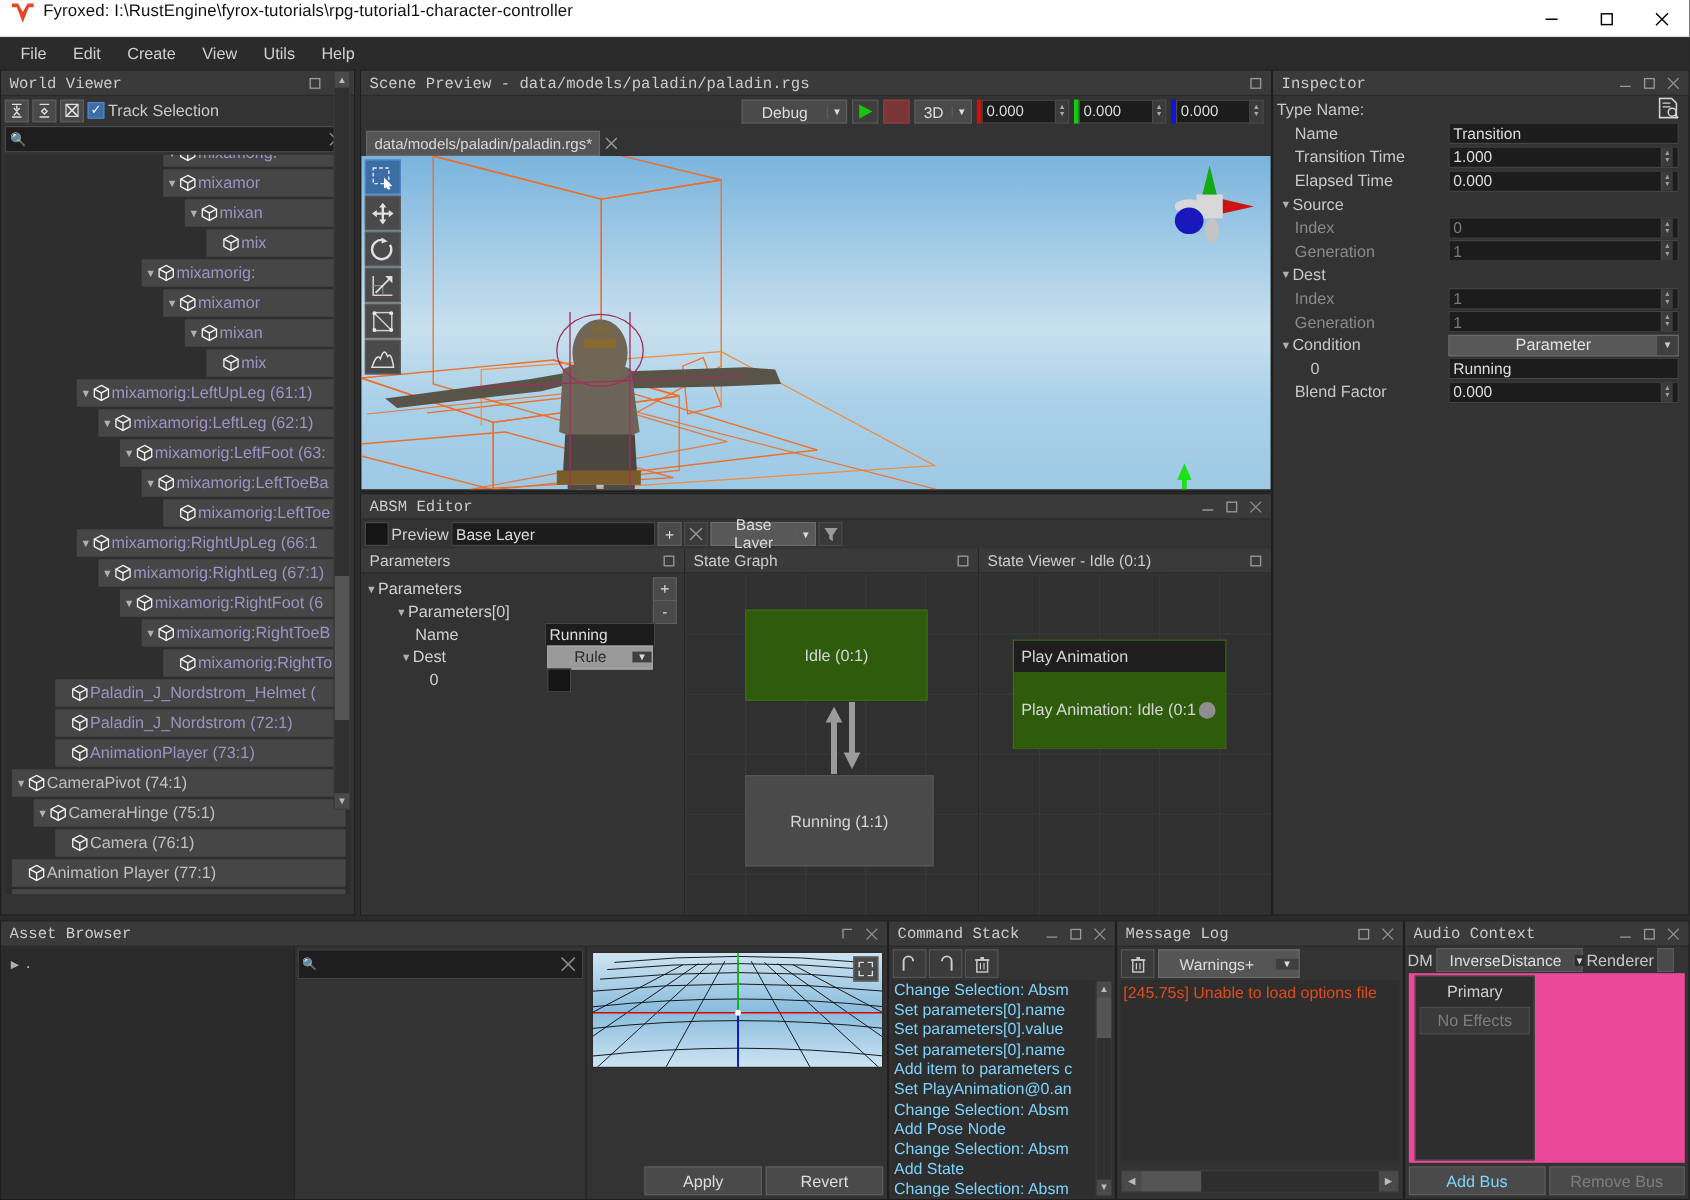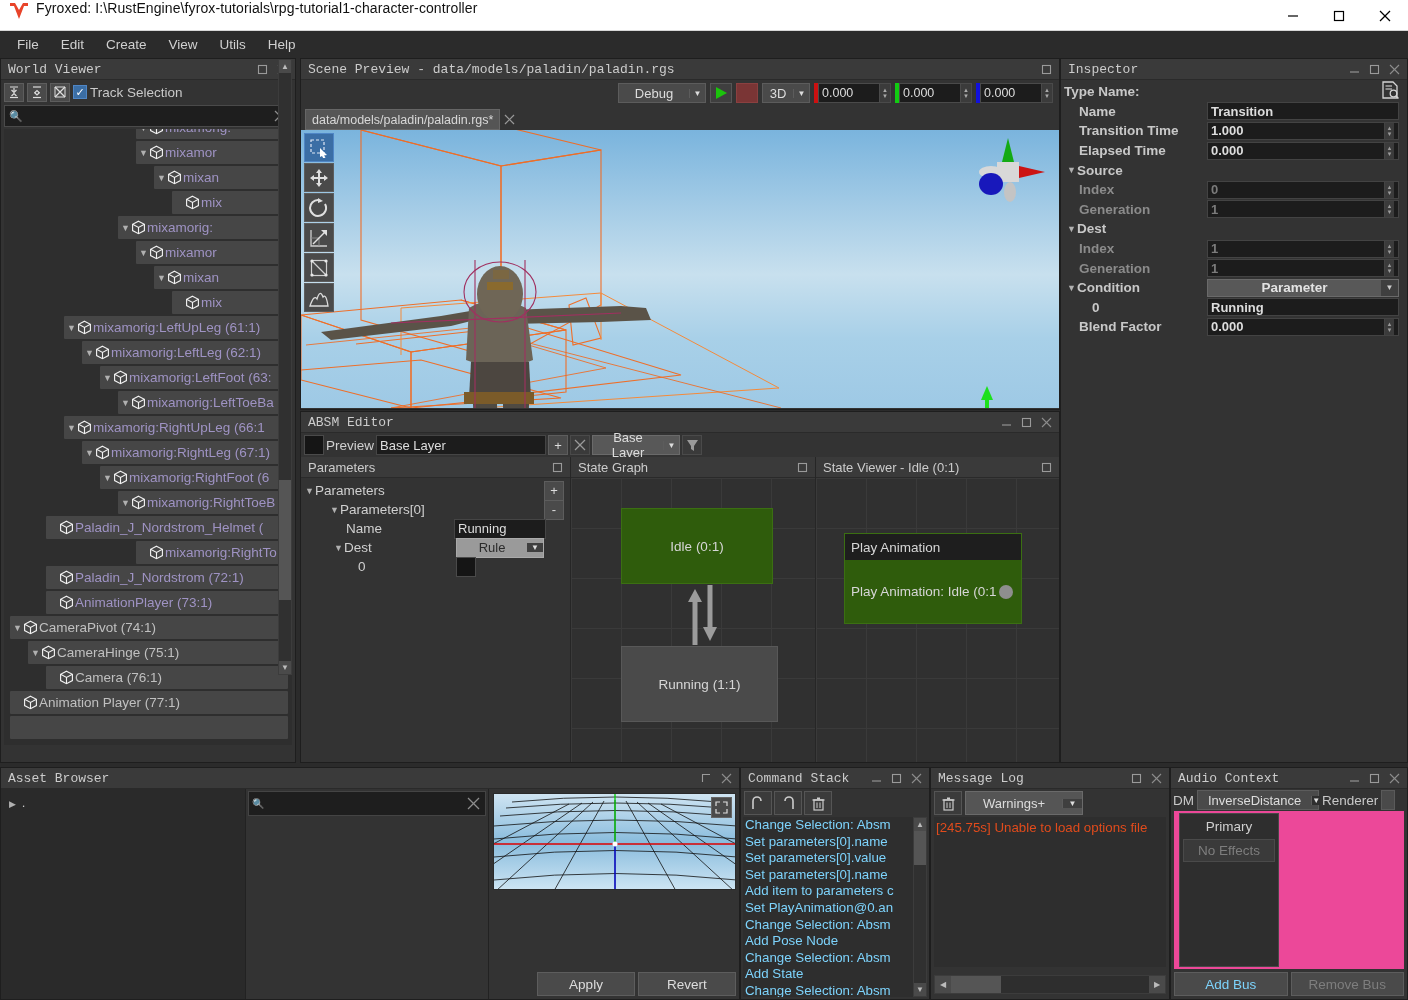--- a/index.html
+++ b/index.html
@@ -147,21 +147,21 @@
   .ac-body { position:relative; height:158px; background:#ec4899; margin:0 3px;}
   .ac-buslist { position:absolute; left:5px; top:2px; width:100px; bottom:2px; background:#2e2e2e; border:1px solid #484848;}
   .ac-bushdr { height:25px; display:flex; align-items:center; justify-content:center; color:#cfcfcf; font-size:13.5px;}
   .ac-eff { margin:0 3px; height:23px; border:1px solid #4a4a4a; background:#3a3a3a; display:flex;align-items:center;justify-content:center;color:#7e7e7e;font-size:13.5px;}
   .ac-btns { position:absolute; left:3px; right:3px; bottom:3px; display:flex; gap:3px;}
   .acbtn { flex:1;height:24px;background:#4a4a4a;border:1px solid #5d5d5d;display:flex;align-items:center;justify-content:center;color:#7dd3fc;font-size:13.5px;}
   .acbtn.dis { color:#7e7e7e; }
 
   
   #inspector { left:1060px; top:58px; width:348px; height:705px; }
-  .insp-body { padding:2px 3px 0 3px; position:relative;font-weight:bold; }
+  .insp-body { padding:2px 3px 0 3px; position:relative; }
   .irow { height:19.6px; display:flex; align-items:center; font-size:13.5px; }
   .ilabel { color:#c8c8c8; white-space:nowrap; }
   .ilabel.dim { color:#8b8b8b; }
   .ifield { position:absolute; right:5px; width:192px; height:18px; background:#1c1c1c; border:1px solid #434343; display:flex; align-items:center; color:#ddd; font-size:13px; padding-left:3px;}
   .ifield.dim { color:#7b7b7b; }
   .ispin { position:absolute; right:4px; top:0; width:10px; height:16px; background:#3b3b3b; border-left:1px solid #434343; display:flex;flex-direction:column;align-items:center;justify-content:center;color:#9a9a9a;font-size:6px;line-height:6px;}
   .idrop { position:absolute; right:5px; width:192px; height:18px; background:#585858; border:1px solid #6a6a6a; display:flex; align-items:center;}
   .idrop .t { flex:1; text-align:center; color:#e2e2e2; font-size:13.5px;}
   .idrop .d { width:17px; height:16px; background:#3f3f3f; display:flex;align-items:center;justify-content:center;color:#ccc;font-size:8px;}
 </style>
@@ -385,20 +385,31 @@
           <div class="inner" style="padding-left: 116px;">
             <span class="arw">▼</span>
             <svg class="cube" viewBox="0 0 16 16">
               <path d="M8 1.3 L14.3 4.6 L14.3 11.3 L8 14.6 L1.7 11.3 L1.7 4.6 Z" fill="none" stroke="#f2f2f2" stroke-width="1.2"></path>
               <path d="M1.7 4.6 L8 7.9 L14.3 4.6 M8 7.9 L8 14.6" fill="none" stroke="#f2f2f2" stroke-width="1.2"></path>
             </svg>
             <span class="tname purp">mixamorig:LeftToeBa</span>
           </div>
         </div>
         <div class="tree-row">
+          <div class="hl" style="left: 132px; right: 4px;"></div>
+          <div class="inner" style="padding-left: 134px;">
+            <span class="arw"></span>
+            <svg class="cube" viewBox="0 0 16 16">
+              <path d="M8 1.3 L14.3 4.6 L14.3 11.3 L8 14.6 L1.7 11.3 L1.7 4.6 Z" fill="none" stroke="#f2f2f2" stroke-width="1.2"></path>
+              <path d="M1.7 4.6 L8 7.9 L14.3 4.6 M8 7.9 L8 14.6" fill="none" stroke="#f2f2f2" stroke-width="1.2"></path>
+            </svg>
+            <span class="tname purp">mixamorig:LeftToe</span>
+          </div>
+        </div>
+        <div class="tree-row">
           <div class="hl" style="left: 60px; right: 4px;"></div>
           <div class="inner" style="padding-left: 62px;">
             <span class="arw">▼</span>
             <svg class="cube" viewBox="0 0 16 16">
               <path d="M8 1.3 L14.3 4.6 L14.3 11.3 L8 14.6 L1.7 11.3 L1.7 4.6 Z" fill="none" stroke="#f2f2f2" stroke-width="1.2"></path>
               <path d="M1.7 4.6 L8 7.9 L14.3 4.6 M8 7.9 L8 14.6" fill="none" stroke="#f2f2f2" stroke-width="1.2"></path>
             </svg>
             <span class="tname purp">mixamorig:RightUpLeg (66:1</span>
           </div>
         </div>
@@ -426,42 +437,42 @@
         </div>
         <div class="tree-row">
           <div class="hl" style="left: 114px; right: 4px;"></div>
           <div class="inner" style="padding-left: 116px;">
             <span class="arw">▼</span>
             <svg class="cube" viewBox="0 0 16 16">
               <path d="M8 1.3 L14.3 4.6 L14.3 11.3 L8 14.6 L1.7 11.3 L1.7 4.6 Z" fill="none" stroke="#f2f2f2" stroke-width="1.2"></path>
               <path d="M1.7 4.6 L8 7.9 L14.3 4.6 M8 7.9 L8 14.6" fill="none" stroke="#f2f2f2" stroke-width="1.2"></path>
             </svg>
             <span class="tname purp">mixamorig:RightToeB</span>
+          </div>
+        </div>
+        <div class="tree-row">
+          <div class="hl" style="left: 132px; right: 4px;"></div>
+          <div class="inner" style="padding-left: 134px;">
+            <span class="arw"></span>
+            <svg class="cube" viewBox="0 0 16 16">
+              <path d="M8 1.3 L14.3 4.6 L14.3 11.3 L8 14.6 L1.7 11.3 L1.7 4.6 Z" fill="none" stroke="#f2f2f2" stroke-width="1.2"></path>
+              <path d="M1.7 4.6 L8 7.9 L14.3 4.6 M8 7.9 L8 14.6" fill="none" stroke="#f2f2f2" stroke-width="1.2"></path>
+            </svg>
+            <span class="tname purp">mixamorig:RightTo</span>
           </div>
         </div>
         <div class="tree-row">
           <div class="hl" style="left: 42px; right: 4px;"></div>
           <div class="inner" style="padding-left: 44px;">
             <span class="arw"></span>
             <svg class="cube" viewBox="0 0 16 16">
               <path d="M8 1.3 L14.3 4.6 L14.3 11.3 L8 14.6 L1.7 11.3 L1.7 4.6 Z" fill="none" stroke="#f2f2f2" stroke-width="1.2"></path>
               <path d="M1.7 4.6 L8 7.9 L14.3 4.6 M8 7.9 L8 14.6" fill="none" stroke="#f2f2f2" stroke-width="1.2"></path>
             </svg>
             <span class="tname purp">Paladin_J_Nordstrom_Helmet (</span>
-          </div>
-        </div>
-        <div class="tree-row">
-          <div class="hl" style="left: 132px; right: 4px;"></div>
-          <div class="inner" style="padding-left: 134px;">
-            <span class="arw"></span>
-            <svg class="cube" viewBox="0 0 16 16">
-              <path d="M8 1.3 L14.3 4.6 L14.3 11.3 L8 14.6 L1.7 11.3 L1.7 4.6 Z" fill="none" stroke="#f2f2f2" stroke-width="1.2"></path>
-              <path d="M1.7 4.6 L8 7.9 L14.3 4.6 M8 7.9 L8 14.6" fill="none" stroke="#f2f2f2" stroke-width="1.2"></path>
-            </svg>
-            <span class="tname purp">mixamorig:RightTo</span>
           </div>
         </div>
         <div class="tree-row">
           <div class="hl" style="left: 42px; right: 4px;"></div>
           <div class="inner" style="padding-left: 44px;">
             <span class="arw"></span>
             <svg class="cube" viewBox="0 0 16 16">
               <path d="M8 1.3 L14.3 4.6 L14.3 11.3 L8 14.6 L1.7 11.3 L1.7 4.6 Z" fill="none" stroke="#f2f2f2" stroke-width="1.2"></path>
               <path d="M1.7 4.6 L8 7.9 L14.3 4.6 M8 7.9 L8 14.6" fill="none" stroke="#f2f2f2" stroke-width="1.2"></path>
             </svg>

